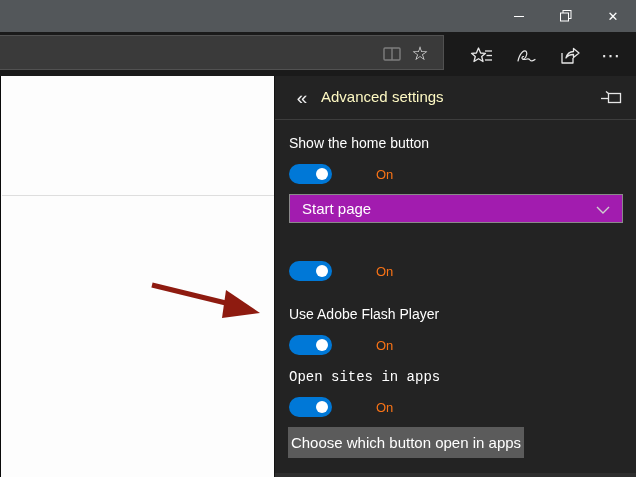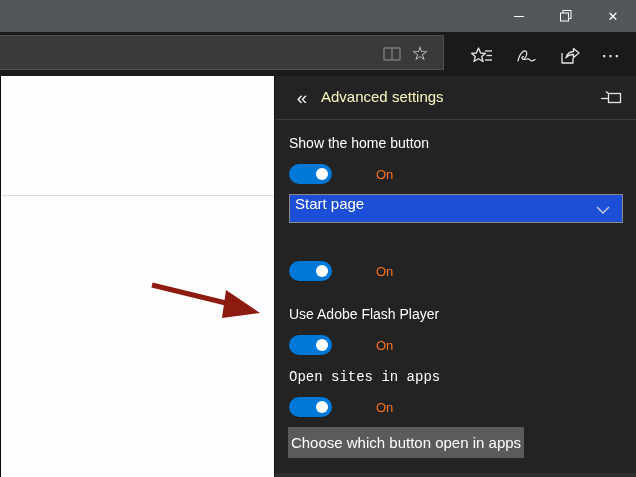--- a/index.html
+++ b/index.html
@@ -43,22 +43,22 @@
   .header-sep { position:absolute; left:0; top:43px; width:100%; height:1px; background:#3d3d3d; }
   .setting-label { position:absolute; left:14px; font-size:14px; color:#ffffff; white-space:nowrap; }
   .toggle {
     position:absolute; left:14px; width:43px; height:20px; border-radius:10px;
     background:var(--accent, #0078d7);
   }
   .toggle .knob { position:absolute; left:27px; top:4px; width:12px; height:12px; border-radius:50%; background:#ffffff; }
   .on-label { position:absolute; left:71px; font-size:13px; color:#f97316;margin-left:30px; }
   .dropdown {
     position:absolute; left:14px; top:118px; width:334px; height:29px;
-    background:#1d4ed8; border:1px solid #8a8a8a; color:#ffffff;
-    display:flex; padding-left:5px; font-size:15px;
+    background:#a21caf; border:1px solid #8a8a8a; color:#ffffff;
+    display:flex; align-items:center; padding-left:12px; font-size:15px;
   }
   .dropdown .chev { position:absolute; right:12px; top:11px; }
   .panel-button {
     position:absolute; left:13px; top:351px; width:236px; height:31px;
     background:#5b5b5b; color:#ffffff; font-size:15px;
     display:flex; align-items:center; justify-content:center; white-space:nowrap;
   }
   .bottom-strip { position:absolute; left:0; top:397px; width:100%; height:4px; background:#2e2e2e; }
   svg { display:block; }
 </style>

